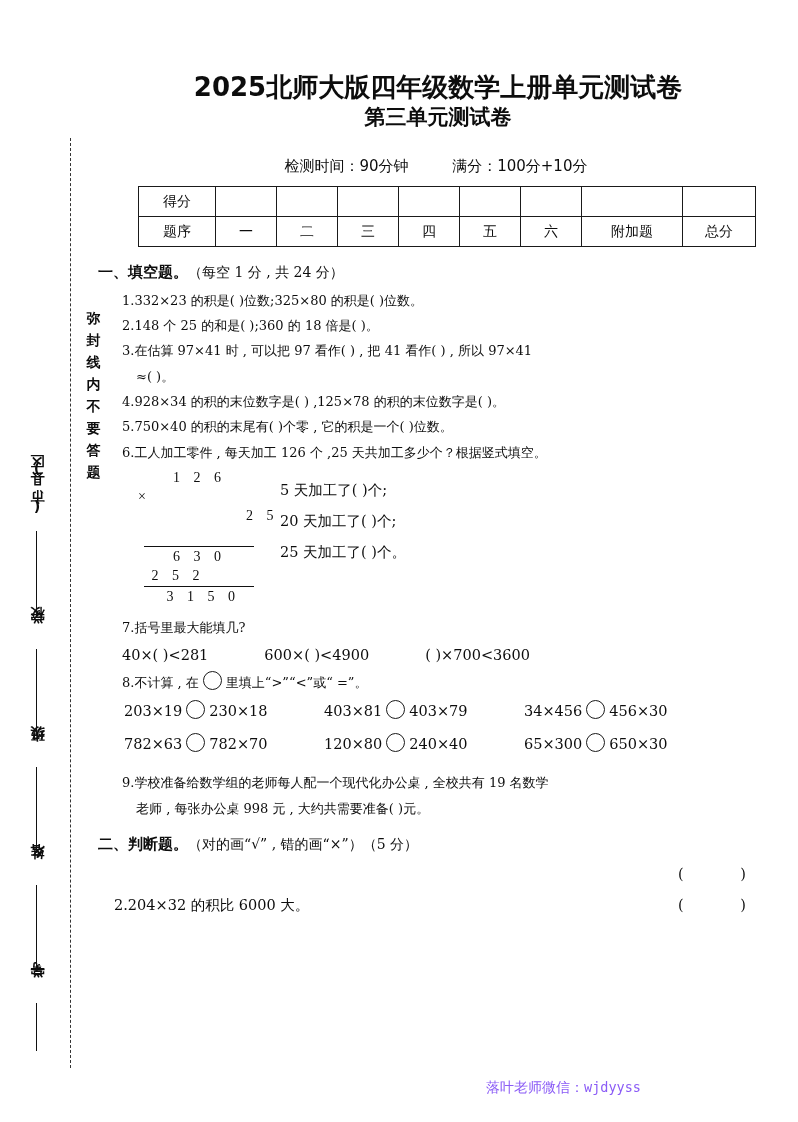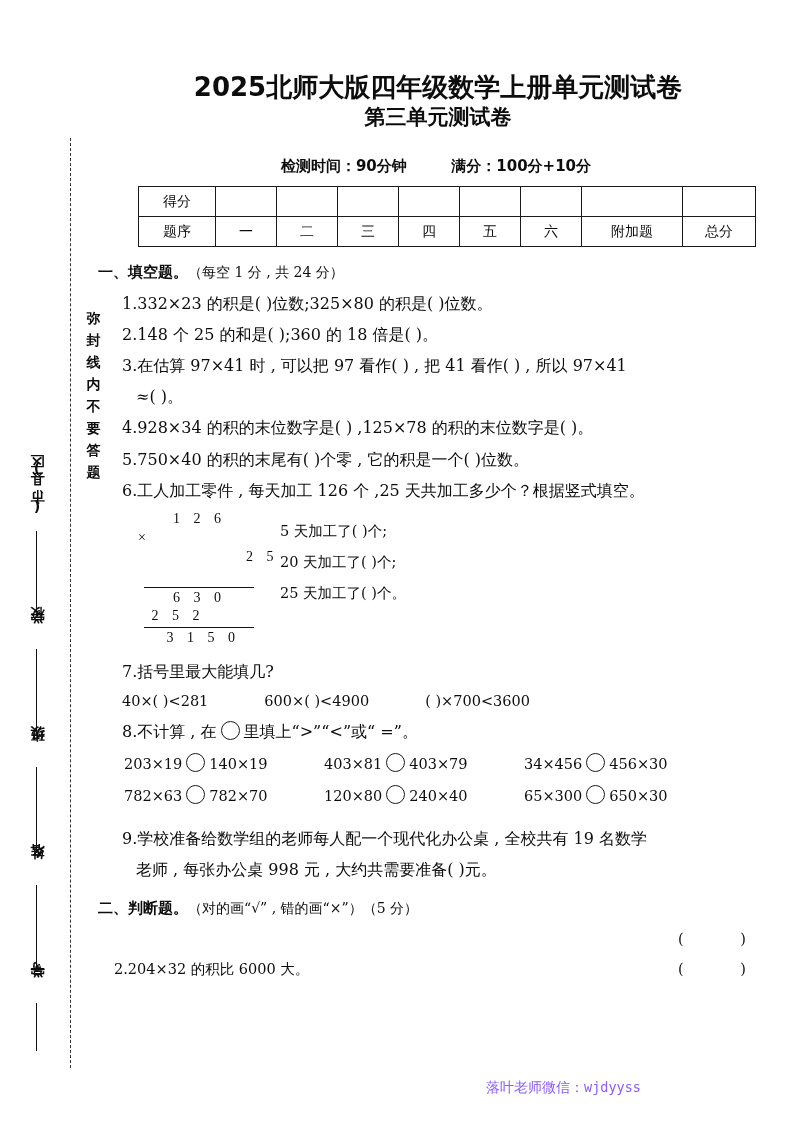--- a/index.html
+++ b/index.html
@@ -102,21 +102,21 @@
   .title-sub {
     text-align: center;
     font-family: "DejaVu Sans", "Liberation Sans", sans-serif;
     font-weight: bold;
     font-size: 21px;
     padding-right: 18px;
   }
   .exam-info {
     text-align: center;
     font-family: "DejaVu Sans", "Liberation Sans", sans-serif;
-    font-weight: bold;
+    font-weight: normal;
     font-size: 15px;
     margin-top: 26px;
     padding-right: 22px;
   }
   .exam-info .gap { display: inline-block; width: 34px; }
 
   
   table.score-table {
     margin: 10px auto 0 auto;
     border-collapse: collapse;
@@ -146,21 +146,21 @@
     margin: 12px 0 4px 0;
     line-height: 1.5;
   }
   .sec-head .note {
     font-weight: normal;
     font-family: "DejaVu Serif", "Liberation Serif", serif;
     font-size: 14px;
   }
 
   .q {
-    font-size: 16px;
+    font-size: 13px;
     line-height: 1.95;
     margin-left: 24px;
     position: relative;
   }
   .q .cont { margin-left: 14px; display: block; }
 
   .tf-row {
     font-size: 14.5px;
     line-height: 2.1;
     margin-left: 16px;
@@ -340,21 +340,21 @@
       <div class="q" style="margin-top:8px">7.括号里最大能填几?</div>
       <div class="inline-group">
         <span class="item">40×(      )&lt;281</span><span class="gap-lg"></span><span class="item">600×(      )&lt;4900</span><span class="gap-lg"></span><span class="item">(      )×700&lt;3600</span>
       </div>
 
       <div class="q">
         <span>8.不计算 , 在</span><span class="circ"></span><span>里填上“&gt;”“&lt;”或“ =”。</span>
       </div>
 
       <div class="compare-row">
-        <span class="cell"><span>203×19</span><span class="circ"></span><span>140×19</span></span>
+        <span class="cell"><span>203×19</span><span class="circ"></span><span>230×18</span></span>
         <span class="cell"><span>403×81</span><span class="circ"></span><span>403×79</span></span>
         <span class="cell"><span>34×456</span><span class="circ"></span><span>456×30</span></span>
       </div>
       <div class="compare-row">
         <span class="cell"><span>782×63</span><span class="circ"></span><span>782×70</span></span>
         <span class="cell"><span>120×80</span><span class="circ"></span><span>240×40</span></span>
         <span class="cell"><span>65×300</span><span class="circ"></span><span>650×30</span></span>
       </div>
 
       <div class="q" style="margin-top:10px">

